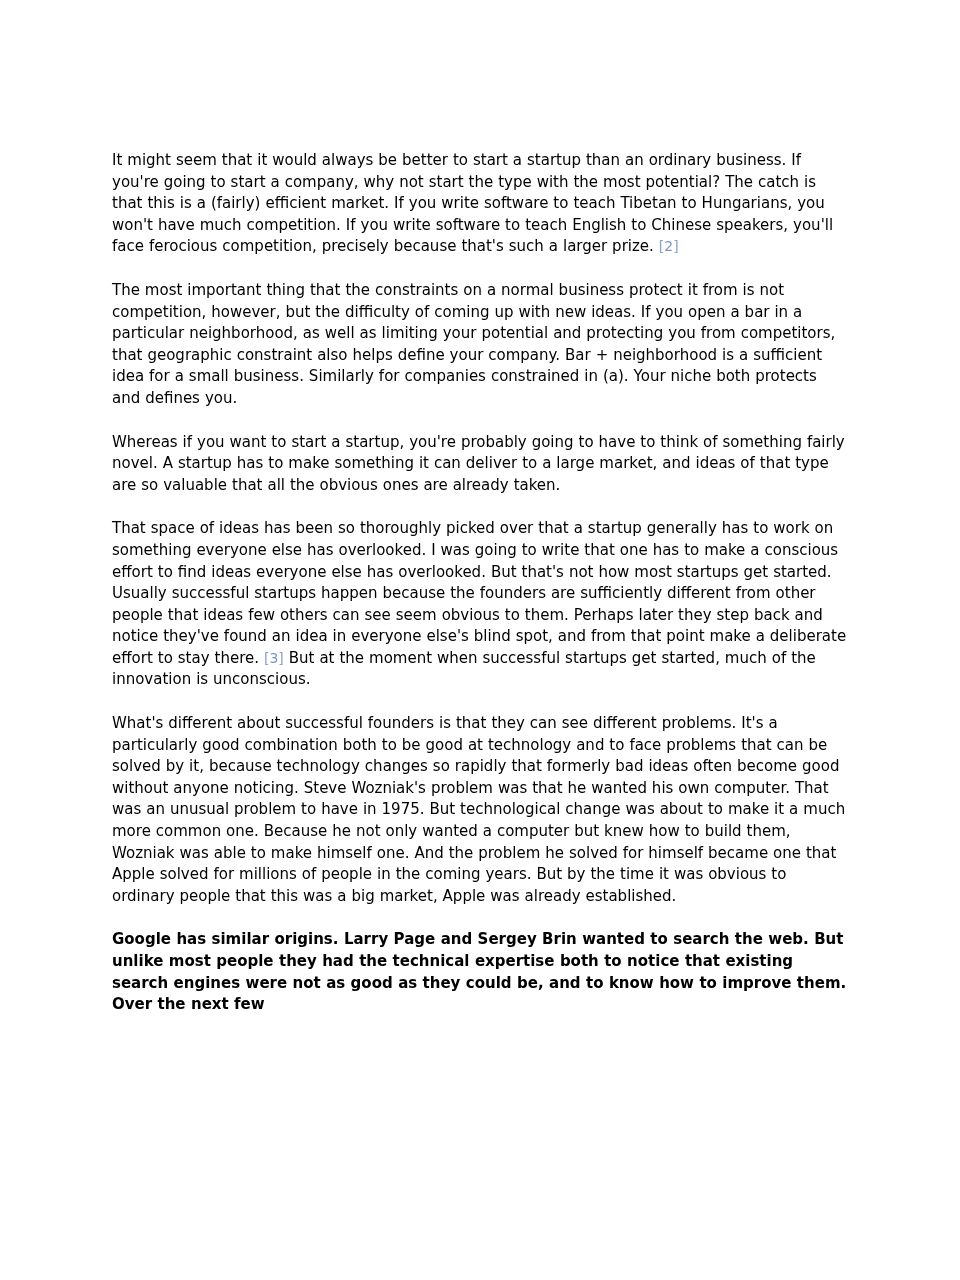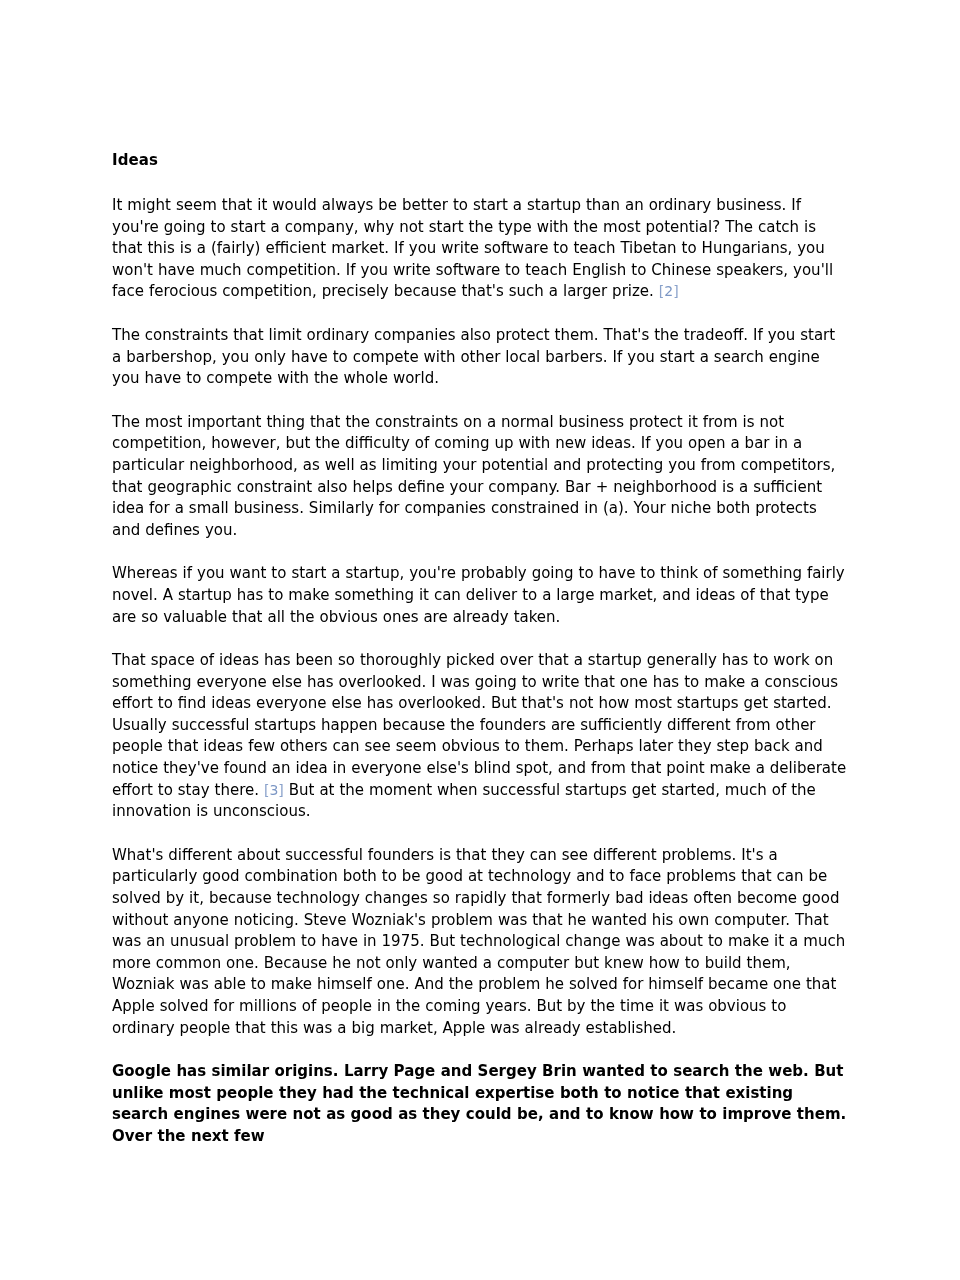--- a/index.html
+++ b/index.html
@@ -48,24 +48,22 @@
   }
   .fn-bracket {
     color: #8aa2cb;
   }
 </style>
 </head>
 <body>
 
 <div class="page">
   <div class="article">
-    <h2 class="section-heading">Ideas</h2>
     <div>
         <p class="para"><span>It might seem that it would always be better to start a startup than an ordinary business. If you're going to start a company, why not start the type with the most potential? The catch is that this is a (fairly) efficient market. If you write software to teach Tibetan to Hungarians, you won't have much competition. If you write software to teach English to Chinese speakers, you'll face ferocious competition, precisely because that's such a larger prize. </span><a class="footnote-ref" href="#"><span class="fn-bracket">[</span><span>2</span><span class="fn-bracket">]</span></a></p>
-        <p class="para"><span>The constraints that limit ordinary companies also protect them. That's the tradeoff. If you start a barbershop, you only have to compete with other local barbers. If you start a search engine you have to compete with the whole world.</span></p>
         <p class="para"><span>The most important thing that the constraints on a normal business protect it from is not competition, however, but the difficulty of coming up with new ideas. If you open a bar in a particular neighborhood, as well as limiting your potential and protecting you from competitors, that geographic constraint also helps define your company. Bar + neighborhood is a sufficient idea for a small business. Similarly for companies constrained in (a). Your niche both protects and defines you.</span></p>
         <p class="para"><span>Whereas if you want to start a startup, you're probably going to have to think of something fairly novel. A startup has to make something it can deliver to a large market, and ideas of that type are so valuable that all the obvious ones are already taken.</span></p>
         <p class="para"><span>That space of ideas has been so thoroughly picked over that a startup generally has to work on something everyone else has overlooked. I was going to write that one has to make a conscious effort to find ideas everyone else has overlooked. But that's not how most startups get started. Usually successful startups happen because the founders are sufficiently different from other people that ideas few others can see seem obvious to them. Perhaps later they step back and notice they've found an idea in everyone else's blind spot, and from that point make a deliberate effort to stay there. </span><a class="footnote-ref" href="#"><span class="fn-bracket">[</span><span>3</span><span class="fn-bracket">]</span></a><span> But at the moment when successful startups get started, much of the innovation is unconscious.</span></p>
         <p class="para"><span>What's different about successful founders is that they can see different problems. It's a particularly good combination both to be good at technology and to face problems that can be solved by it, because technology changes so rapidly that formerly bad ideas often become good without anyone noticing. Steve Wozniak's problem was that he wanted his own computer. That was an unusual problem to have in 1975. But technological change was about to make it a much more common one. Because he not only wanted a computer but knew how to build them, Wozniak was able to make himself one. And the problem he solved for himself became one that Apple solved for millions of people in the coming years. But by the time it was obvious to ordinary people that this was a big market, Apple was already established.</span></p>
         <p class="para"><span>Google has similar origins. Larry Page and Sergey Brin wanted to search the web. But unlike most people they had the technical expertise both to notice that existing search engines were not as good as they could be, and to know how to improve them. Over the next few</span></p>
       </div>
   </div>
 </div>
 
 </body></html>

